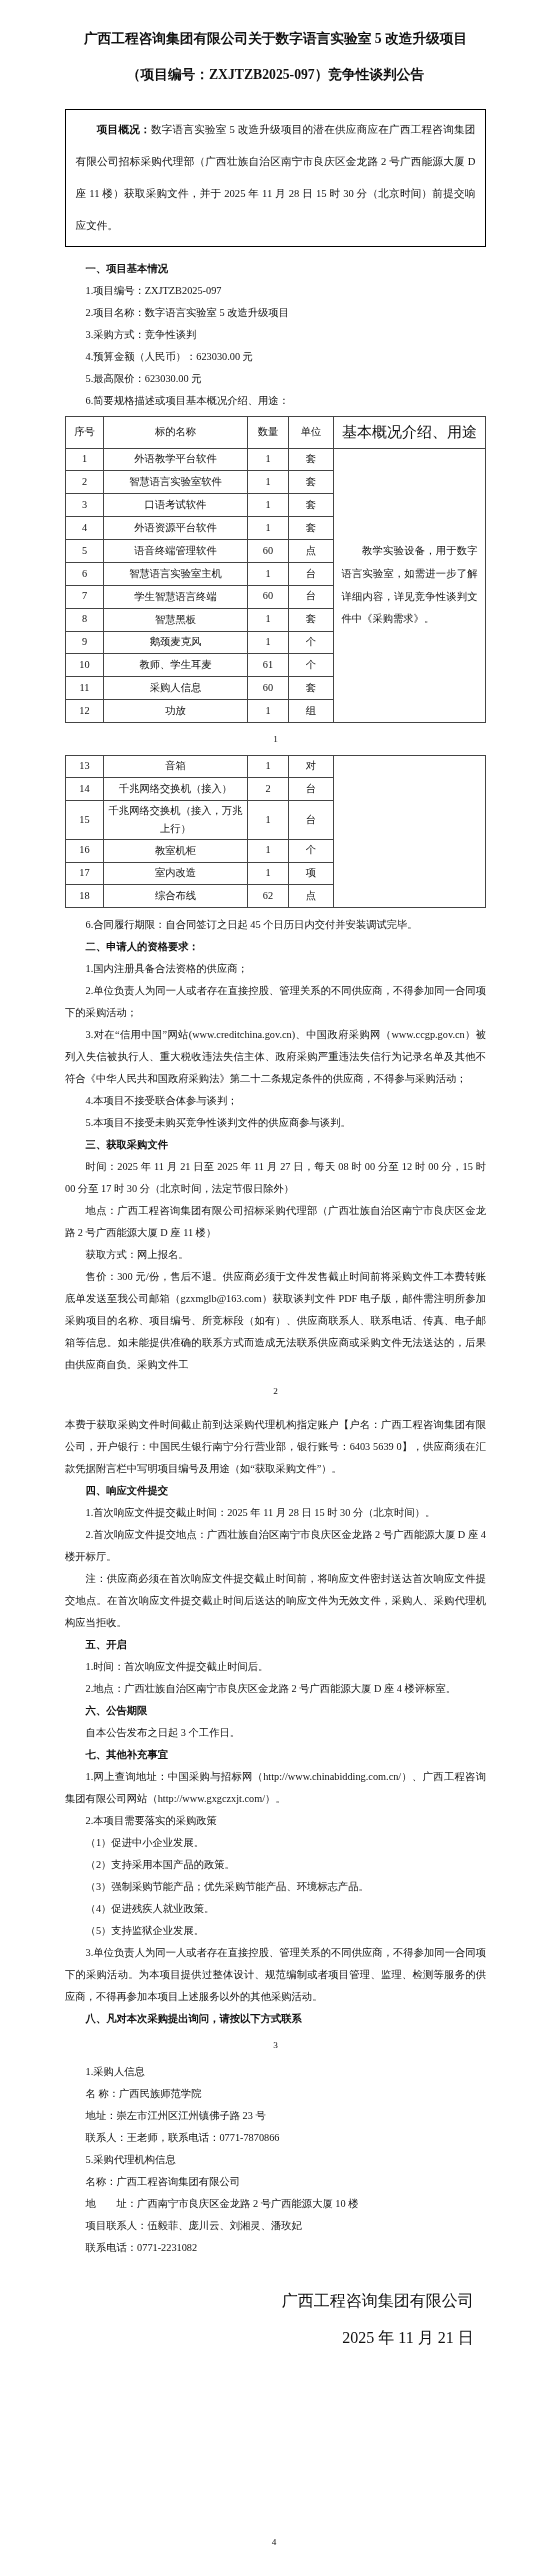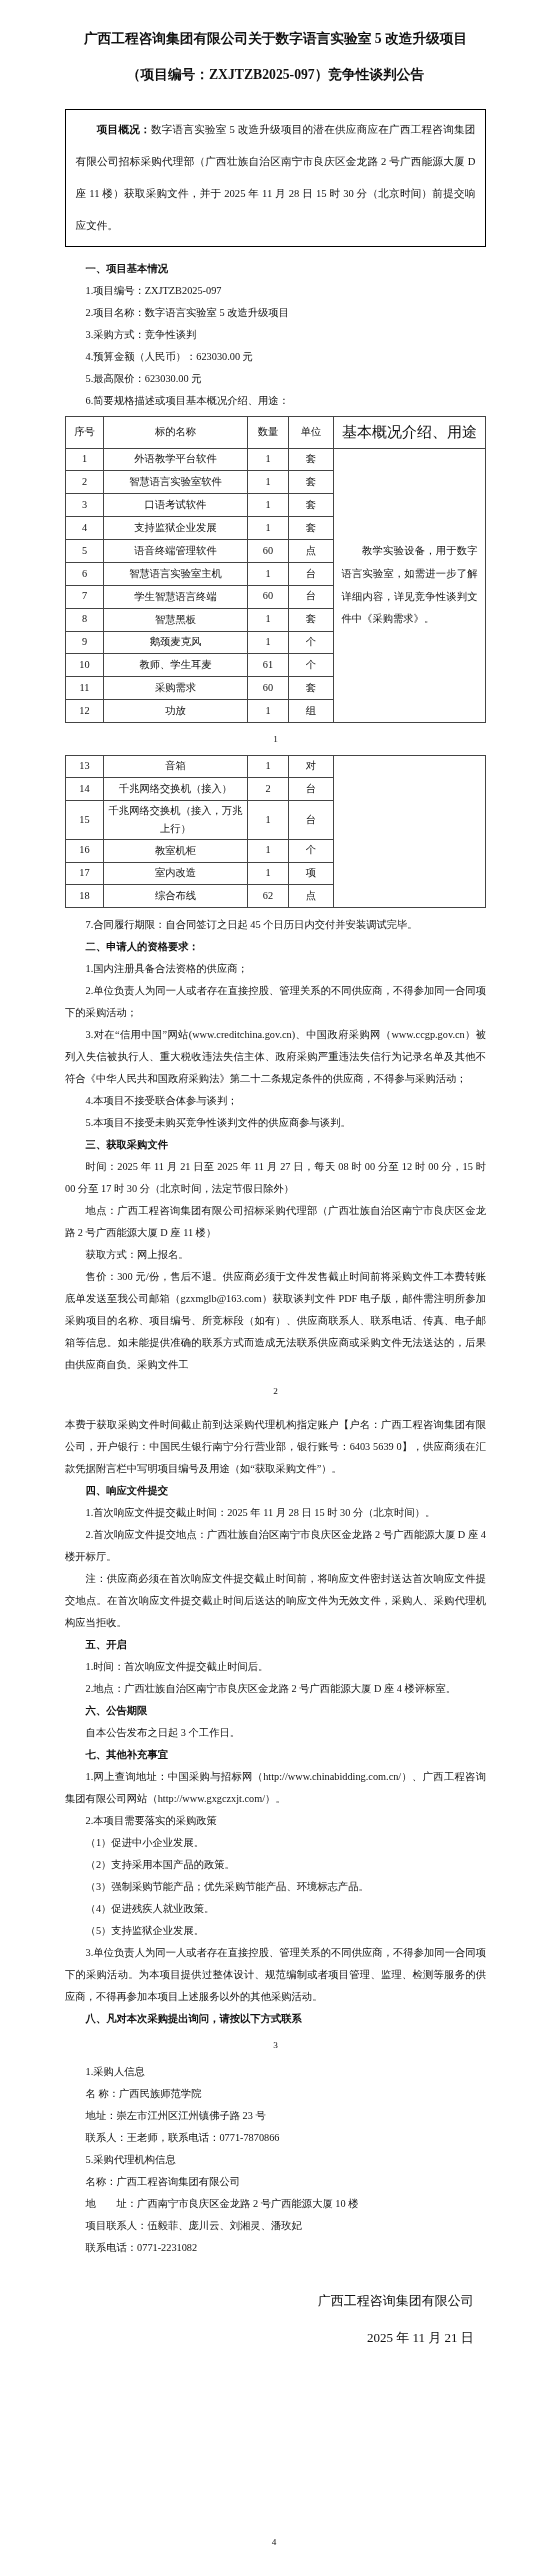--- a/index.html
+++ b/index.html
@@ -103,21 +103,21 @@
     font-size: 10.3px;
     line-height: 22.6px;
     text-indent: 2em;
     text-align: justify;
   }
 
   .sign {
     margin-top: 23px;
     padding-right: 12.3px;
     text-align: right;
-    font-size: 13px;
+    font-size: 16px;
   }
   .sign div { line-height: 37px; }
 </style>
 </head>
 <body>
 
 <div class="page">
 
   <h1 class="doc-title">
     <div>广西工程咨询集团有限公司关于数字语言实验室 5 改造升级项目</div>
@@ -173,21 +173,21 @@
 
           <tr>
             <td>3</td>
             <td class="name">口语考试软件</td>
             <td>1</td>
             <td>套</td>
           </tr>
 
           <tr>
             <td>4</td>
-            <td class="name">支持监狱企业发展</td>
+            <td class="name">外语资源平台软件</td>
             <td>1</td>
             <td>套</td>
           </tr>
 
           <tr>
             <td>5</td>
             <td class="name">语音终端管理软件</td>
             <td>60</td>
             <td>点</td>
           </tr>
@@ -222,21 +222,21 @@
 
           <tr>
             <td>10</td>
             <td class="name">教师、学生耳麦</td>
             <td>61</td>
             <td>个</td>
           </tr>
 
           <tr>
             <td>11</td>
-            <td class="name">采购需求</td>
+            <td class="name">采购人信息</td>
             <td>60</td>
             <td>套</td>
           </tr>
 
           <tr>
             <td>12</td>
             <td class="name">功放</td>
             <td>1</td>
             <td>组</td>
           </tr>
@@ -303,21 +303,21 @@
             <td>62</td>
             <td>点</td>
           </tr>
         </tbody>
     </table>
     <div class="notecol"></div>
   </div>
 
   <div class="paras">
 
-  <p class="s-p">7.合同履行期限：自合同签订之日起 45 个日历日内交付并安装调试完毕。</p>
+  <p class="s-p">6.合同履行期限：自合同签订之日起 45 个日历日内交付并安装调试完毕。</p>
       <p class="s-h">二、申请人的资格要求：</p>
       <p class="s-p">1.国内注册具备合法资格的供应商；</p>
       <p class="s-p">2.单位负责人为同一人或者存在直接控股、管理关系的不同供应商，不得参加同一合同项下的采购活动；</p>
       <p class="s-p">3.对在“信用中国”网站(www.creditchina.gov.cn)、中国政府采购网（www.ccgp.gov.cn）被列入失信被执行人、重大税收违法失信主体、政府采购严重违法失信行为记录名单及其他不符合《中华人民共和国政府采购法》第二十二条规定条件的供应商，不得参与采购活动；</p>
       <p class="s-p">4.本项目不接受联合体参与谈判；</p>
       <p class="s-p">5.本项目不接受未购买竞争性谈判文件的供应商参与谈判。</p>
       <p class="s-h">三、获取采购文件</p>
       <p class="s-p">时间：2025 年 11 月 21 日至 2025 年 11 月 27 日，每天 08 时 00 分至 12 时 00 分，15 时 00 分至 17 时 30 分（北京时间，法定节假日除外）</p>
       <p class="s-p">地点：广西工程咨询集团有限公司招标采购代理部（广西壮族自治区南宁市良庆区金龙路 2 号广西能源大厦 D 座 11 楼）</p>
       <p class="s-p">获取方式：网上报名。</p>

